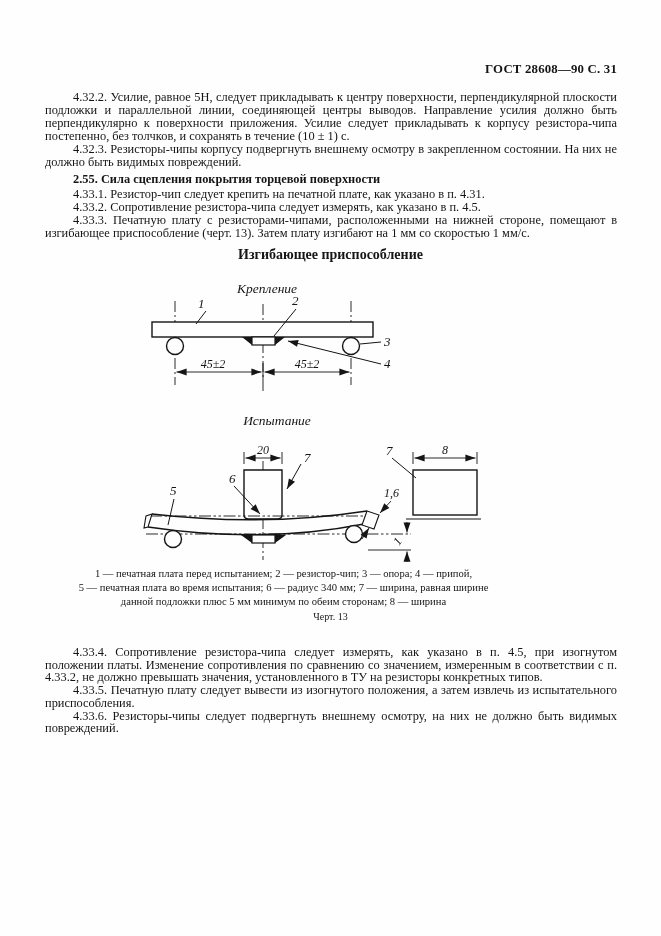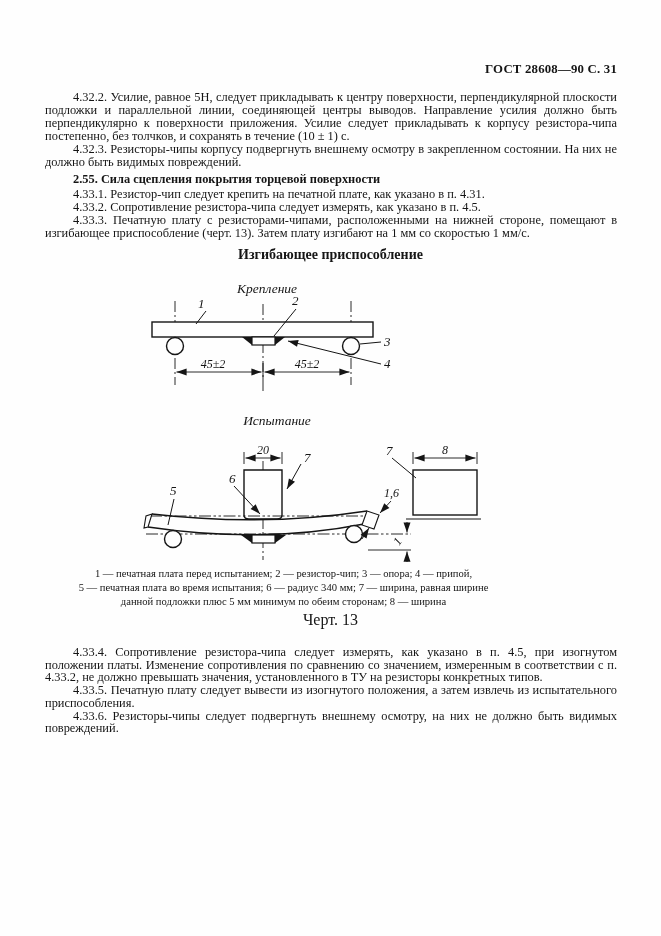--- a/index.html
+++ b/index.html
@@ -10,21 +10,21 @@
   }
   .hdr{position:absolute;top:62px;right:44px;font-weight:bold;font-size:12.8px;letter-spacing:.2px;}
   .txtblock{position:absolute;left:45px;width:572px;}
   #block1{top:91px;}
   #block2{top:646px;line-height:12.7px;}
   .txtblock p{margin:0;text-indent:28px;text-align:justify;font-size:12.4px;line-height:13px;}
   #block2 p{line-height:12.7px;}
   .bold-head{font-weight:bold;margin-top:4px !important;margin-bottom:2px !important;}
   .fig-title{position:absolute;top:247px;left:0;width:661px;text-align:center;font-weight:bold;font-size:14px;}
   .caption{position:absolute;top:567px;left:0;width:567px;text-align:center;font-size:10.6px;line-height:13.8px;}
-  .fig-num{position:absolute;top:611px;left:0;width:661px;text-align:center;font-size:16px;}
+  .fig-num{position:absolute;top:611px;left:0;width:661px;text-align:center;font-size:10px;}
   svg{position:absolute;top:273px;left:0;}
   svg text{font-family:"Liberation Serif","DejaVu Serif",serif;font-style:italic;fill:#151515;}
   .lab{font-size:13px;}
   .dim{font-size:12px;}
   .subtitle{font-size:13.5px;}
   .ln{stroke:#151515;stroke-width:1;fill:none;}
   .thick{stroke:#151515;stroke-width:1.5;fill:none;}
   .shape{stroke:#151515;stroke-width:1.4;fill:#fefefe;}
   .solder{fill:#151515;stroke:none;}
   .cl{stroke:#151515;stroke-width:0.9;fill:none;stroke-dasharray:11 3 2 3;}

